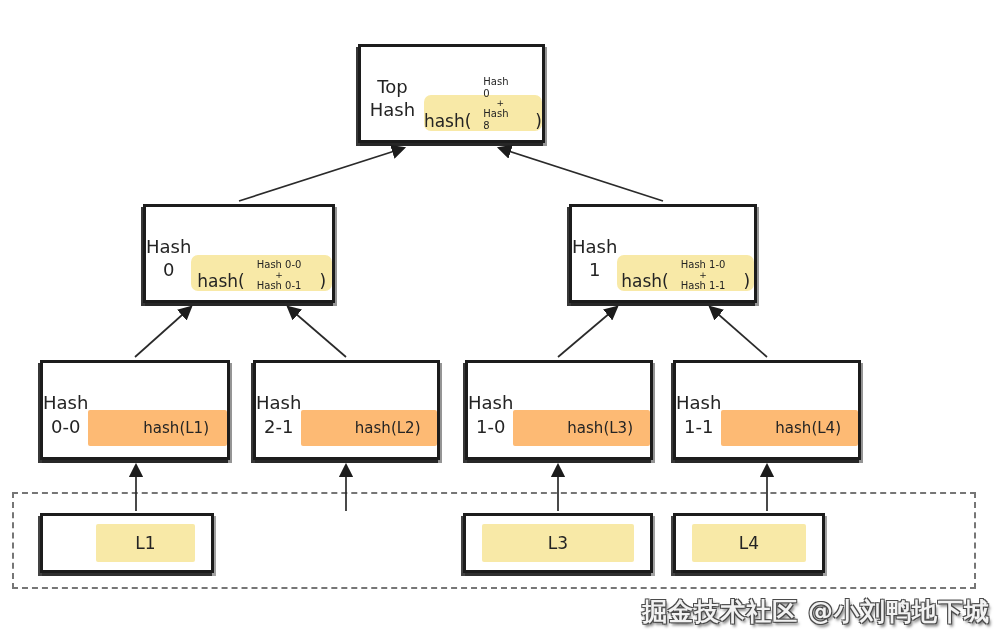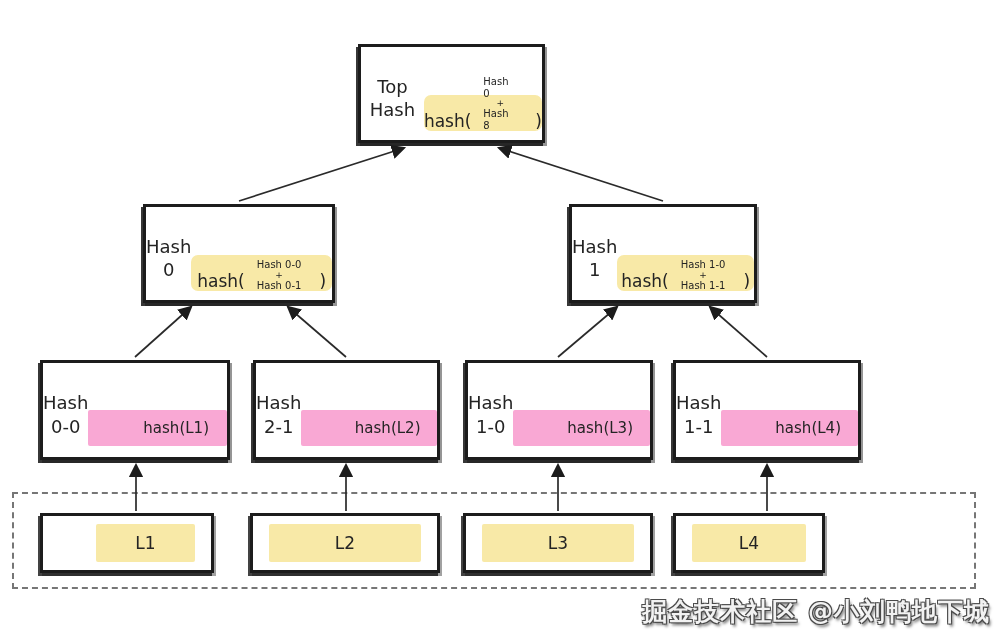--- a/index.html
+++ b/index.html
@@ -19,21 +19,21 @@
   .node-title{
     text-align:center;font-size:18px;line-height:1.3;margin-top:9px;color:#242424;
     white-space:pre-line;
   }
   .pill{
     background:#f8e9a7;border-radius:7px;height:36px;
     display:flex;align-items:flex-end;justify-content:center;
     margin-top:auto;margin-bottom:9px;width:calc(100% - 28px);
   }
   .bar{
-    background:#f9a8d4;border-radius:2px;height:36px;
+    background:#fdba74;border-radius:2px;height:36px;
     display:flex;align-items:center;justify-content:center;
     margin-top:auto;margin-bottom:11px;width:calc(100% - 28px);
     font-size:15px;
     padding-left:37px;
   }
   .fn{font-size:17px;color:#242424;}
   .fn.close{margin-left:18px;}
   .stack{
     display:flex;flex-direction:column;align-items:center;
     font-size:10px;line-height:1.15;margin-left:12px;color:#242424;
@@ -144,23 +144,20 @@
   <div class="node" id="node-h11">
     <div class="node-title"><span>Hash</span><br><span>1-1</span></div>
     <div class="bar">hash(L4)</div>
   </div>
 
   <div class="dashed-group"></div>
 
   <div class="leaf" id="leaf-l1">
     <div class="leaf-bar">L1</div>
   </div>
-  <div class="leaf" id="leaf-l2">
-    <div class="leaf-bar">L2</div>
-  </div>
   <div class="leaf" id="leaf-l3">
     <div class="leaf-bar">L3</div>
   </div>
   <div class="leaf" id="leaf-l4">
     <div class="leaf-bar">L4</div>
   </div>
 
   <svg class="connectors" width="1000" height="636" viewBox="0 0 1000 636">
     <defs>
       <marker id="arr" viewBox="0 0 10 10" refX="8.5" refY="5" markerWidth="8.5" markerHeight="8.5" orient="auto">

